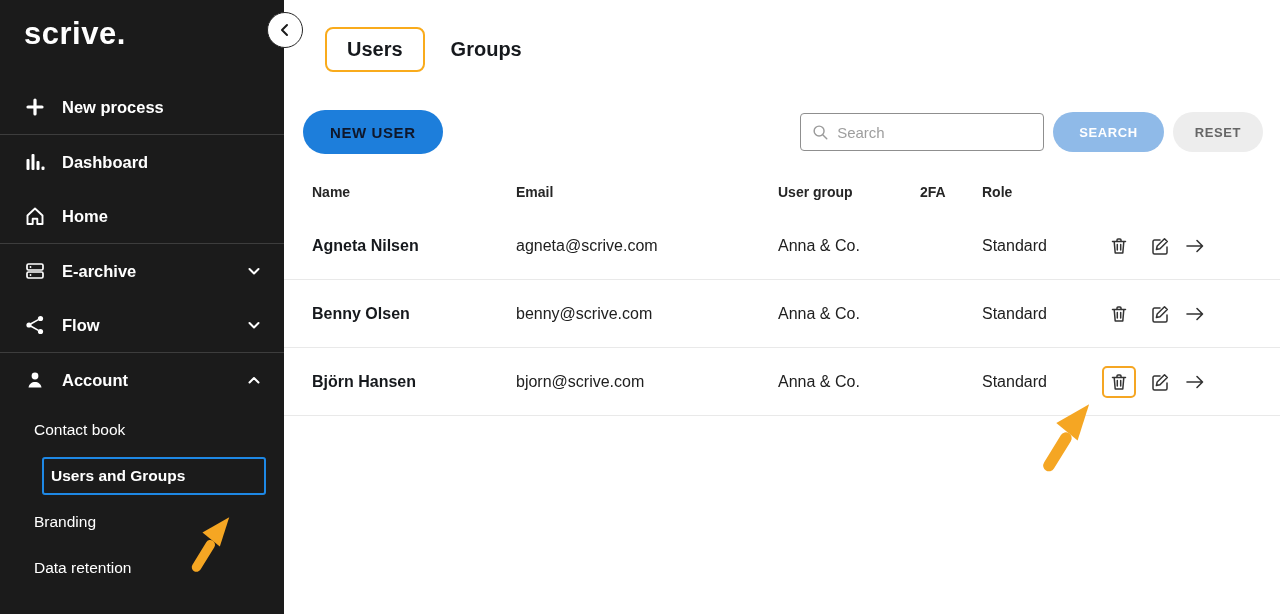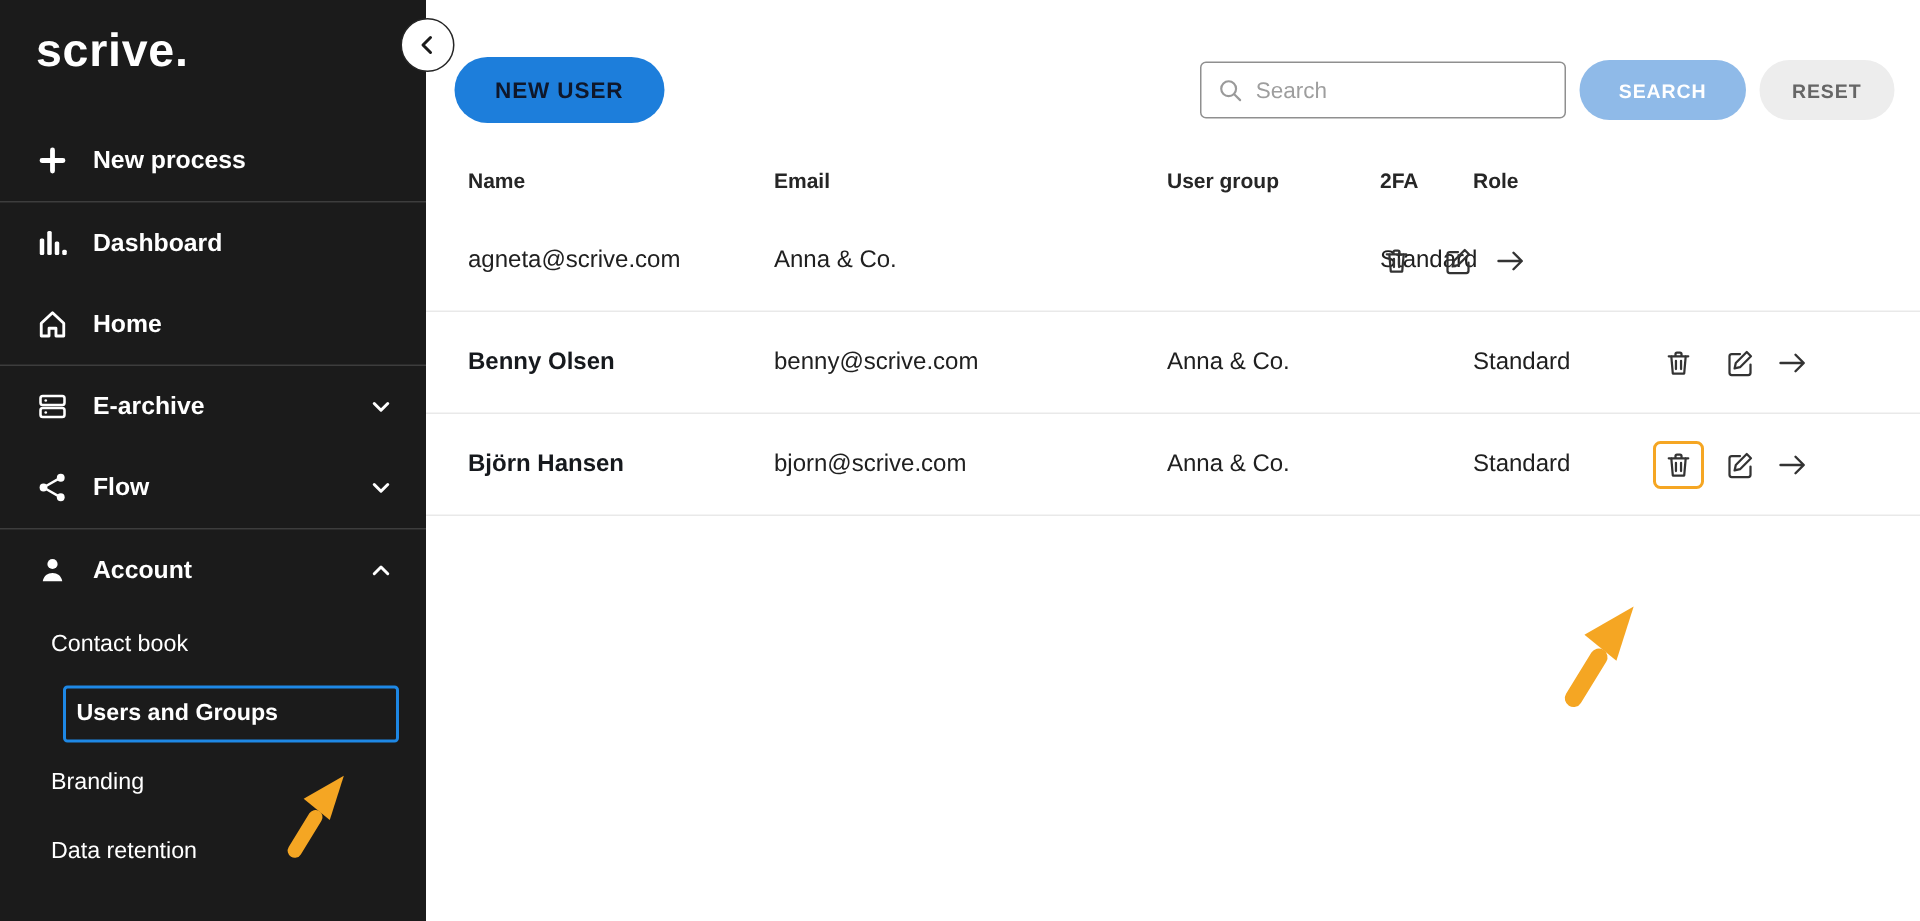--- a/index.html
+++ b/index.html
@@ -216,20 +216,24 @@
 </div>
 
 <div class="collapse-btn">
   <svg width="16" height="16" viewBox="0 0 16 16" fill="none" stroke="#1b1b1b" stroke-width="2" stroke-linecap="round" stroke-linejoin="round">
       <path d="M10 3 5 8l5 5"></path>
     </svg>
 </div>
 
 <div class="main">
 
+  <div class="tabs">
+    <div class="tab active">Users</div>
+    <div class="tab">Groups</div>
+  </div>
 
   <div class="toolbar">
     <button class="btn-new-user">NEW USER</button>
     <div class="spacer"></div>
     <div class="search-wrap">
       <svg width="18" height="18" viewBox="0 0 20 20" fill="none" stroke="#9a9a9a" stroke-width="1.6" stroke-linecap="round">
           <circle cx="9" cy="9" r="5.5"></circle>
           <path d="M13.3 13.3 17.5 17.5"></path>
         </svg>
       <input class="search-input" type="text" placeholder="Search" style="">
@@ -242,20 +246,21 @@
     <div class="trow thead">
       <div>Name</div>
       <div>Email</div>
       <div>User group</div>
       <div>2FA</div>
       <div>Role</div>
       <div></div>
     </div>
 
     <div class="trow tdata">
+      <div class="cell-name">Agneta Nilsen</div>
       <div>agneta@scrive.com</div>
       <div>Anna &amp; Co.</div>
       <div></div>
       <div>Standard</div>
       <div class="actions">
         <span class="trash-wrap">
             <span class="icon-btn">
               <svg width="20" height="20" viewBox="0 0 20 20" fill="none" stroke="#333" stroke-width="1.5" stroke-linecap="round" stroke-linejoin="round">
                 <path d="M3.5 5.5h13M8 5.5V4a1 1 0 0 1 1-1h2a1 1 0 0 1 1 1v1.5M5.2 5.5l1 11.5h7.6l1-11.5"></path>
                 <path d="M8.3 8.5v5.5M11.7 8.5v5.5"></path>

